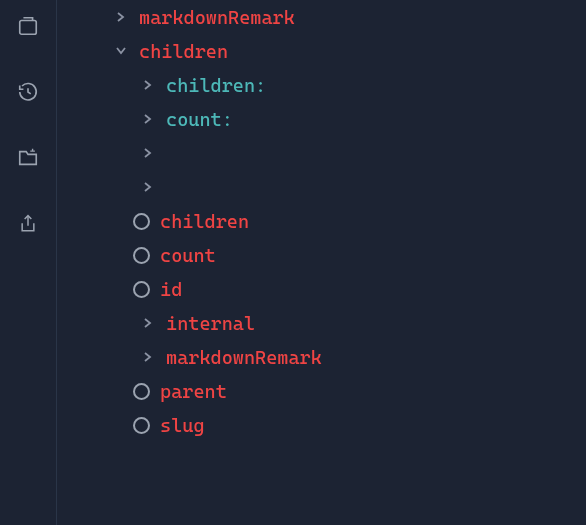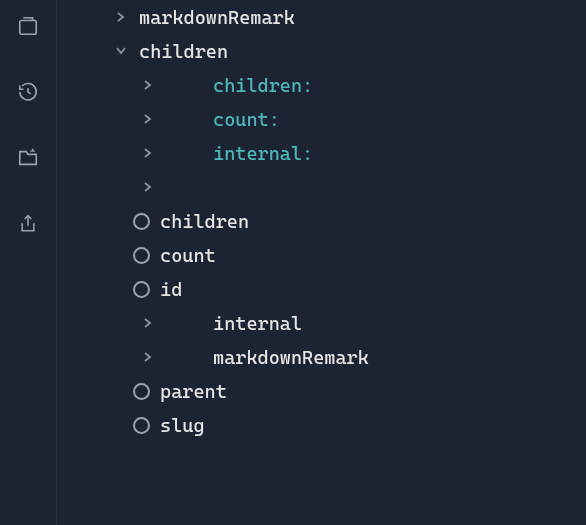--- a/index.html
+++ b/index.html
@@ -46,21 +46,21 @@
       padding-left: 0;
     }
     .tree-row {
       display: flex;
       align-items: center;
       height: 34px;
       cursor: pointer;
       white-space: nowrap;
     }
     .indent-0 { padding-left: 56px; }
-    .indent-1 { padding-left: 83px; gap: 47px; }
+    .indent-1 { padding-left: 83px; }
     .indent-2 { padding-left: 76px; }
     .toggle {
       width: 16px;
       display: inline-flex;
       align-items: center;
       justify-content: center;
       margin-right: 10px;
       color: #8b92a3;
       font-size: 12px;
     }
@@ -70,21 +70,21 @@
       border: 2px solid #9ba3b0;
       border-radius: 50%;
       margin-right: 10px;
       margin-left: 0px;
       flex-shrink: 0;
     }
     .field-teal {
       color: #4db8b8;
     }
     .field-gray {
-      color: #e5e5e5;
+      color: #ef4444;
       text-align: right;
     }
     .colon {
       color: #4db8b8;
     }
   </style>
 </head>
 <body>
 
 <div class="sidebar">
@@ -155,21 +155,20 @@
       <span class="field-teal"><span>count</span><span class="colon">:</span></span>
     </div>
 
 
     <div class="tree-row indent-1">
       <span class="toggle">
         <svg width="8" height="10" viewBox="0 0 8 10">
             <path d="M1 1 L6 5 L1 9" fill="none" stroke="#8b92a3" stroke-width="1.8"></path>
           </svg>
       </span>
-      <span class="field-teal"><span>internal</span><span class="colon">:</span></span>
     </div>
 
     <div class="tree-row indent-1">
       <span class="toggle">
         <svg width="8" height="10" viewBox="0 0 8 10">
             <path d="M1 1 L6 5 L1 9" fill="none" stroke="#8b92a3" stroke-width="1.8"></path>
           </svg>
       </span>
     </div>
 

